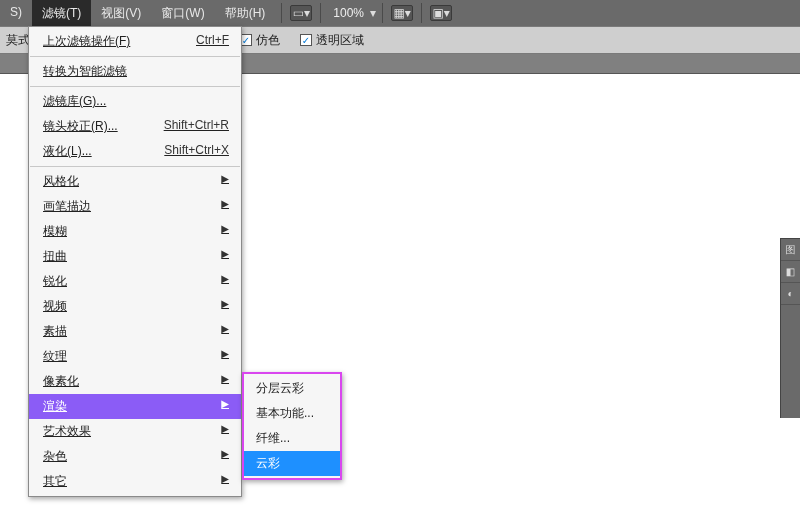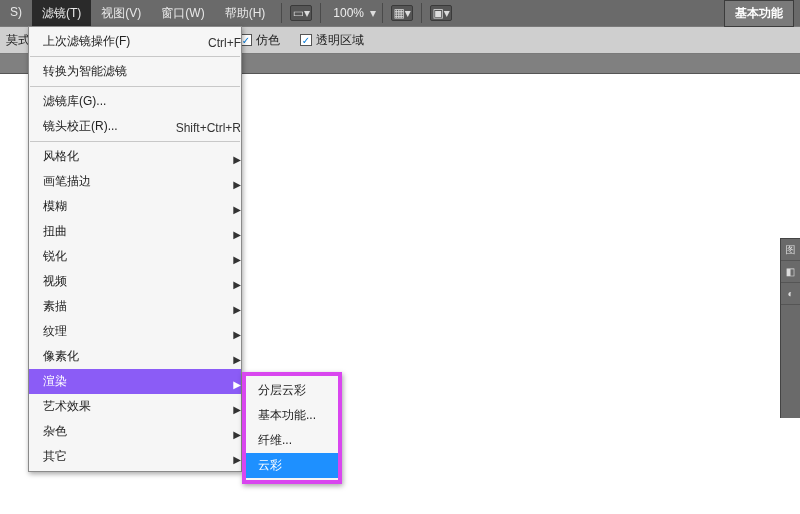--- a/index.html
+++ b/index.html
@@ -20,27 +20,27 @@
   .opt-swatch { width: 42px; height: 16px; border: 1px solid #555; background: linear-gradient(90deg,#f8d88a,#c08a36); margin: 0 6px; }
   .opt-check { display: inline-flex; align-items: center; margin: 0 10px; color: #222; }
   .opt-check .box { width: 12px; height: 12px; border: 1px solid #555; background: #fff; margin-right: 4px; display: inline-flex; align-items: center; justify-content: center; }
   .opt-check.checked .box::after { content: "✓"; color: #0078d7; font-size: 10px; }
 
   .canvas-tab { height: 20px; background: #808080; border-bottom: 1px solid #555; }
   .canvas-area { position: absolute; top: 74px; left: 0; right: 0; bottom: 0; background: #fff; }
 
   .dropdown { position: absolute; top: 26px; left: 28px; width: 214px; background: #f6f6f6; border: 1px solid #8a8a8a; box-shadow: 1px 2px 5px rgba(0,0,0,0.35); z-index: 50; padding: 2px 0; }
   .sep { height: 1px; background: #c8c8c8; margin: 2px 1px; }
-  .drow { display: flex; align-items: flex-end; justify-content: space-between; padding: 4px 0 4px 14px; color: #222; cursor: default; }
+  .drow { display: flex; align-items: flex-start; justify-content: space-between; padding: 4px 12px 4px 14px; color: #222; cursor: default; text-decoration: underline; }
   .drow.selected { background: #8b5cf6; color: #fff; }
   .drow .shortcut { color: #333; }
   .drow .arrow { color: #333; font-size: 10px; }
   .drow.selected .arrow { color: #fff; }
 
-  .submenu { position: absolute; top: 372px; left: 242px; width: 100px; background: #f6f6f6; border: 4px solid #d946ef; box-shadow: 1px 2px 5px rgba(0,0,0,0.35); z-index: 60; padding: 2px 0; }
+  .submenu { position: absolute; top: 372px; left: 242px; width: 100px; background: #f6f6f6; border: 2px solid #d946ef; box-shadow: 1px 2px 5px rgba(0,0,0,0.35); z-index: 60; padding: 2px 0; }
   .srow { padding: 4px 12px; color: #222; cursor: default; }
   .srow.selected { background: #1e90ff; color: #fff; }
 
   .right-panel { position: absolute; top: 238px; right: 0; width: 20px; height: 180px; background: #6a6a6a; border-left: 1px solid #444; border-top: 1px solid #444; }
   .right-panel .rp-row { height: 22px; border-bottom: 1px solid #555; display:flex; align-items:center; justify-content:center; color:#ddd; font-size:10px;}
 </style>
 </head>
 <body>
 
 <div class="topbar">
@@ -54,23 +54,20 @@
     </div>
     <div class="top-sep"></div>
     <div class="tool-icon">▭▾</div>
     <div class="top-sep"></div>
     <span class="zoom">100%</span>
     <span style="color:#ddd">▾</span>
     <div class="top-sep"></div>
     <div class="tool-icon">▦▾</div>
     <div class="top-sep"></div>
     <div class="tool-icon">▣▾</div>
-  </div>
-  <div class="top-right">
-    <button class="btn-basic">基本功能</button>
   </div>
 </div>
 
 <div class="optbar">
   <span class="opt-label">莫式</span>
   <div class="opt-swatch"></div>
   <span style="color:#555;margin-right:6px">▾</span>
   <span class="tool-icon" style="background:#bbb;border-color:#888;color:#333">▮</span>
   <span class="tool-icon" style="background:#bbb;border-color:#888;color:#333">◉</span>
   <div style="width:14px"></div>
@@ -100,20 +97,24 @@
   <div class="drow">
     <span>转换为智能滤镜</span>
   </div>
   <div class="sep"></div>
   <div class="drow">
     <span>滤镜库(G)...</span>
   </div>
   <div class="drow">
     <span>镜头校正(R)...</span>
     <span class="shortcut">Shift+Ctrl+R</span>
+  </div>
+  <div class="drow">
+    <span>液化(L)...</span>
+    <span class="shortcut">Shift+Ctrl+X</span>
   </div>
   <div class="sep"></div>
   <div class="drow">
       <span>风格化</span>
       <span class="arrow">▶</span>
     </div>
   <div class="drow">
       <span>画笔描边</span>
       <span class="arrow">▶</span>
     </div>

